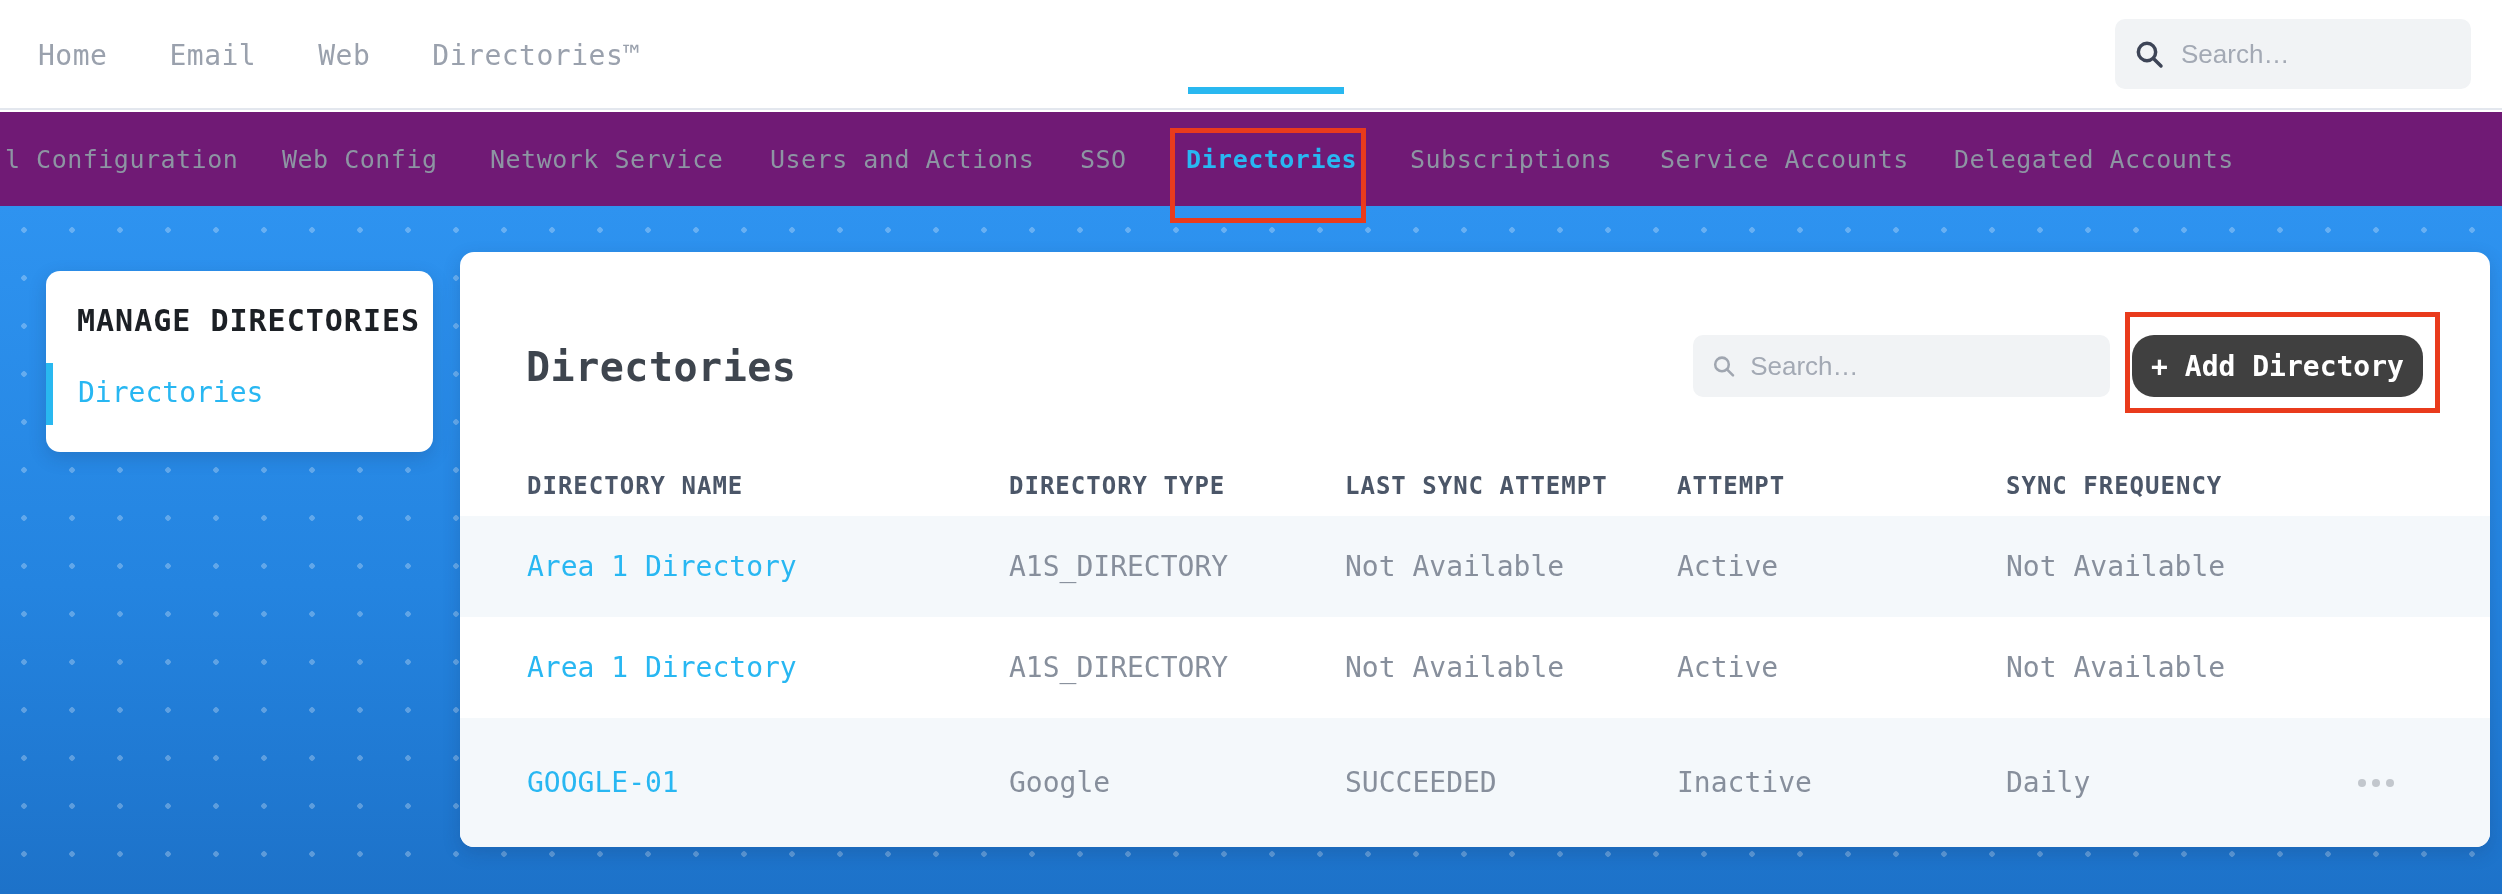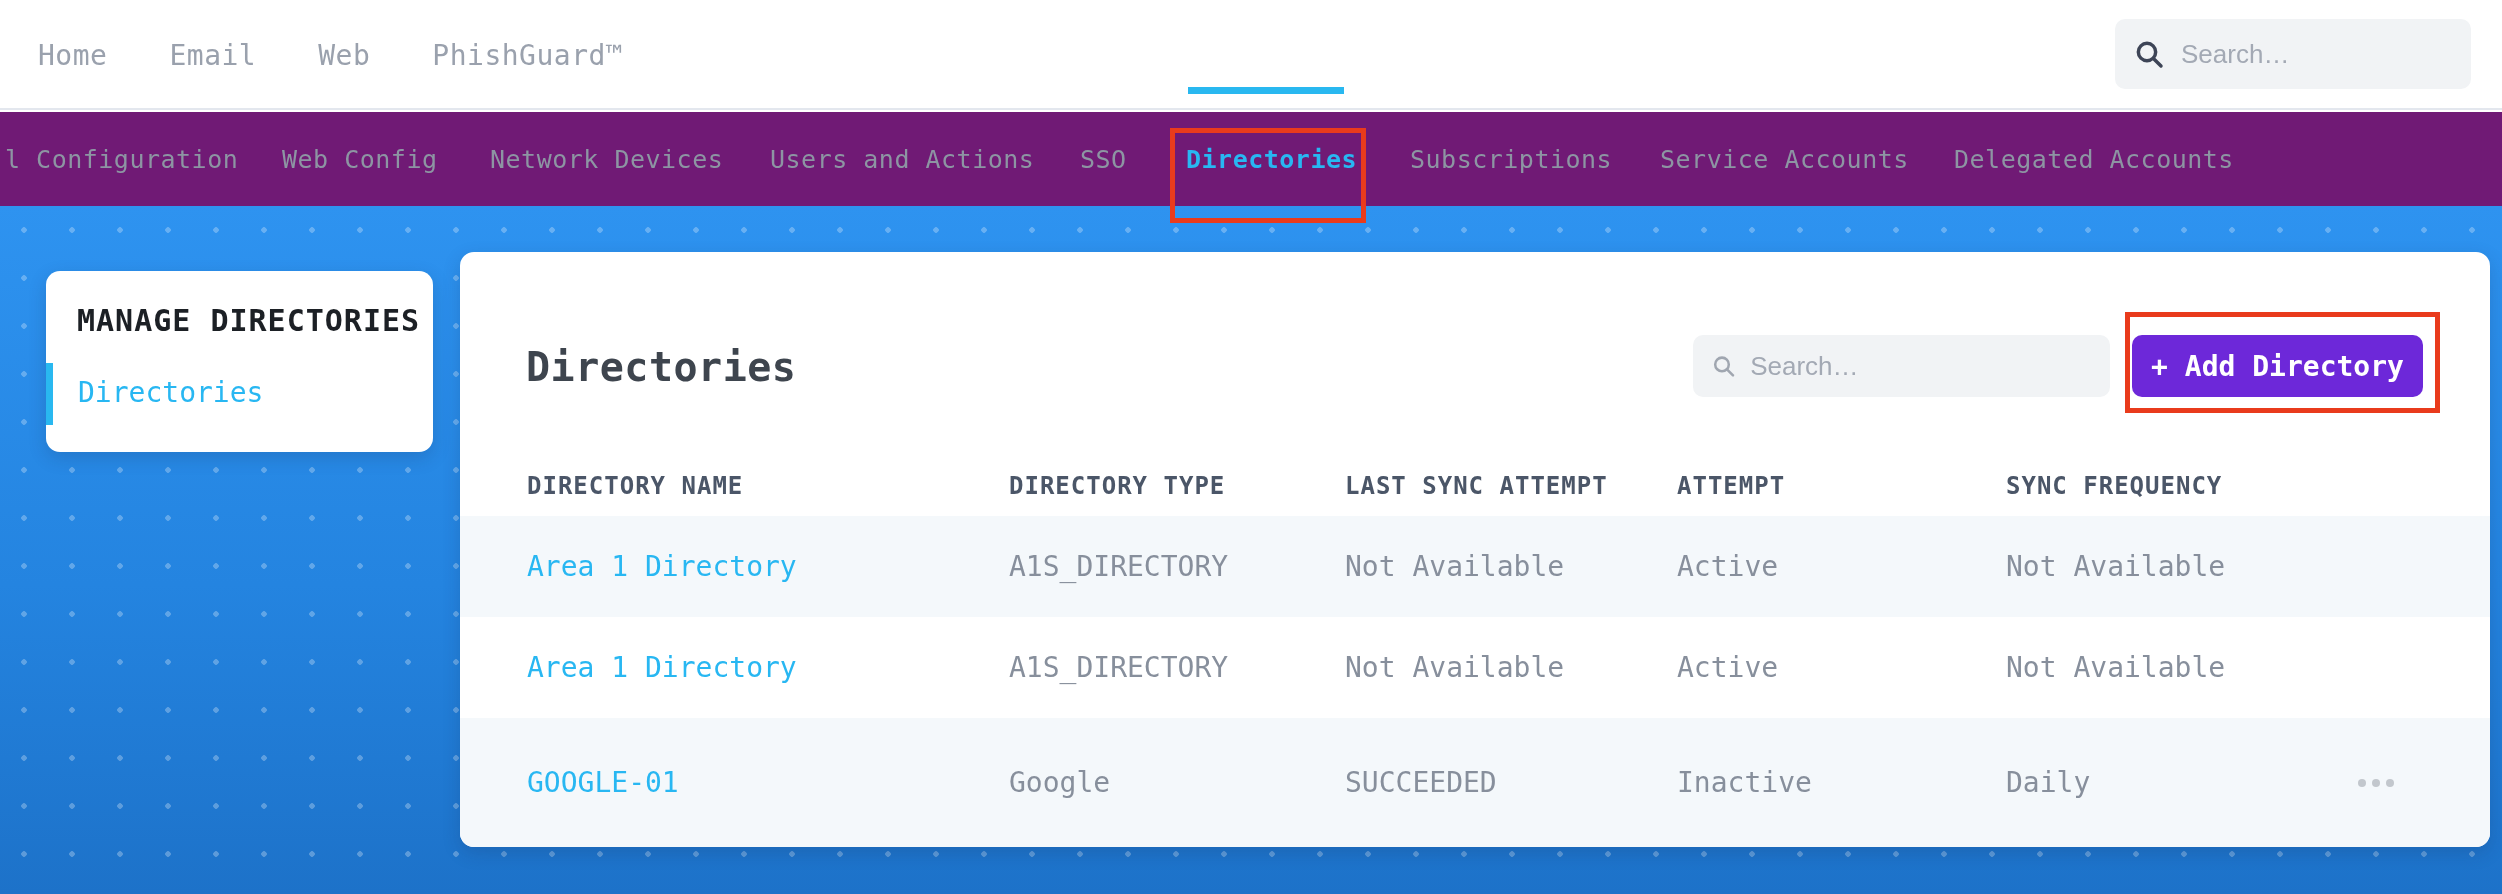--- a/index.html
+++ b/index.html
@@ -51,21 +51,21 @@
   
   .panel { position:absolute; left:460px; top:46px; width:2030px; height:595px;
            background:#ffffff; border-radius:14px; box-shadow:0 6px 18px rgba(20,40,80,0.18); overflow:hidden; }
   .panel-title { position:absolute; left:66px; top:92px; font-size:40px; font-weight:bold;
                  color:#3e454e; letter-spacing:0.5px; }
   .panel-search { position:absolute; left:1233px; top:83px; width:417px; height:62px;
                   background:#f1f3f5; border-radius:10px; display:flex; align-items:center;
                   padding:0 18px; gap:14px; }
   .panel-search .search-input { font-size:26px; }
   .add-btn { position:absolute; left:1672px; top:83px; width:291px; height:62px;
-             background:#6d28d9; border:none; border-radius:10px; color:#ffffff;
+             background:#404040; border:none; border-radius:22px; color:#ffffff;
              font-family:"DejaVu Sans Mono", monospace; font-size:28px; font-weight:bold;
              cursor:pointer; display:flex; align-items:center; justify-content:center; white-space:nowrap; }
 
   
   .thead { position:absolute; left:0; top:203px; width:2030px; height:61px; }
   .th { position:absolute; top:0; height:61px; display:flex; align-items:center;
         font-size:24px; font-weight:bold; color:#4b5668; letter-spacing:1px; white-space:nowrap; }
   .trow { position:absolute; left:0; width:2030px;padding-left:9px; }
   .trow.shaded { background:#f4f8fb; }
   .row1 { top:264px; height:101px; }
@@ -80,35 +80,35 @@
   .row-menu i { width:8px; height:8px; border-radius:50%; background:#c2c7cd; display:block; }
 </style>
 </head>
 <body>
 
 <header class="topbar">
   <nav class="topbar-nav">
     <span class="topnav-item">Home</span>
     <span class="topnav-item">Email</span>
     <span class="topnav-item">Web</span>
-    <span class="topnav-item">PhishGuard™</span>
+    <span class="topnav-item">Directories™</span>
   </nav>
   <div class="topbar-search">
     <svg width="32" height="32" viewBox="0 0 24 24" fill="none" stroke="#3d4456" stroke-width="2.6" stroke-linecap="round">
       <circle cx="10.5" cy="10.5" r="6.5"></circle>
         <line x1="15.5" y1="15.5" x2="21" y2="21"></line>
     </svg>
     <input class="search-input" type="text" placeholder="Search…" style="">
   </div>
 </header>
 
 <nav class="subnav">
   <span class="subnav-item" style="left:5px">l Configuration</span>
   <span class="subnav-item" style="left:282px">Web Config</span>
-  <span class="subnav-item" style="left:490px">Network Devices</span>
+  <span class="subnav-item" style="left:490px">Network Service</span>
   <span class="subnav-item" style="left:770px">Users and Actions</span>
   <span class="subnav-item" style="left:1080px">SSO</span>
   <span class="subnav-item active" style="left:1186px">Directories</span>
   <span class="subnav-item" style="left:1410px">Subscriptions</span>
   <span class="subnav-item" style="left:1660px">Service Accounts</span>
   <span class="subnav-item" style="left:1954px">Delegated Accounts</span>
 </nav>
 <div class="tab-underline"></div>
 <div class="annotation annot-tab"></div>
 

